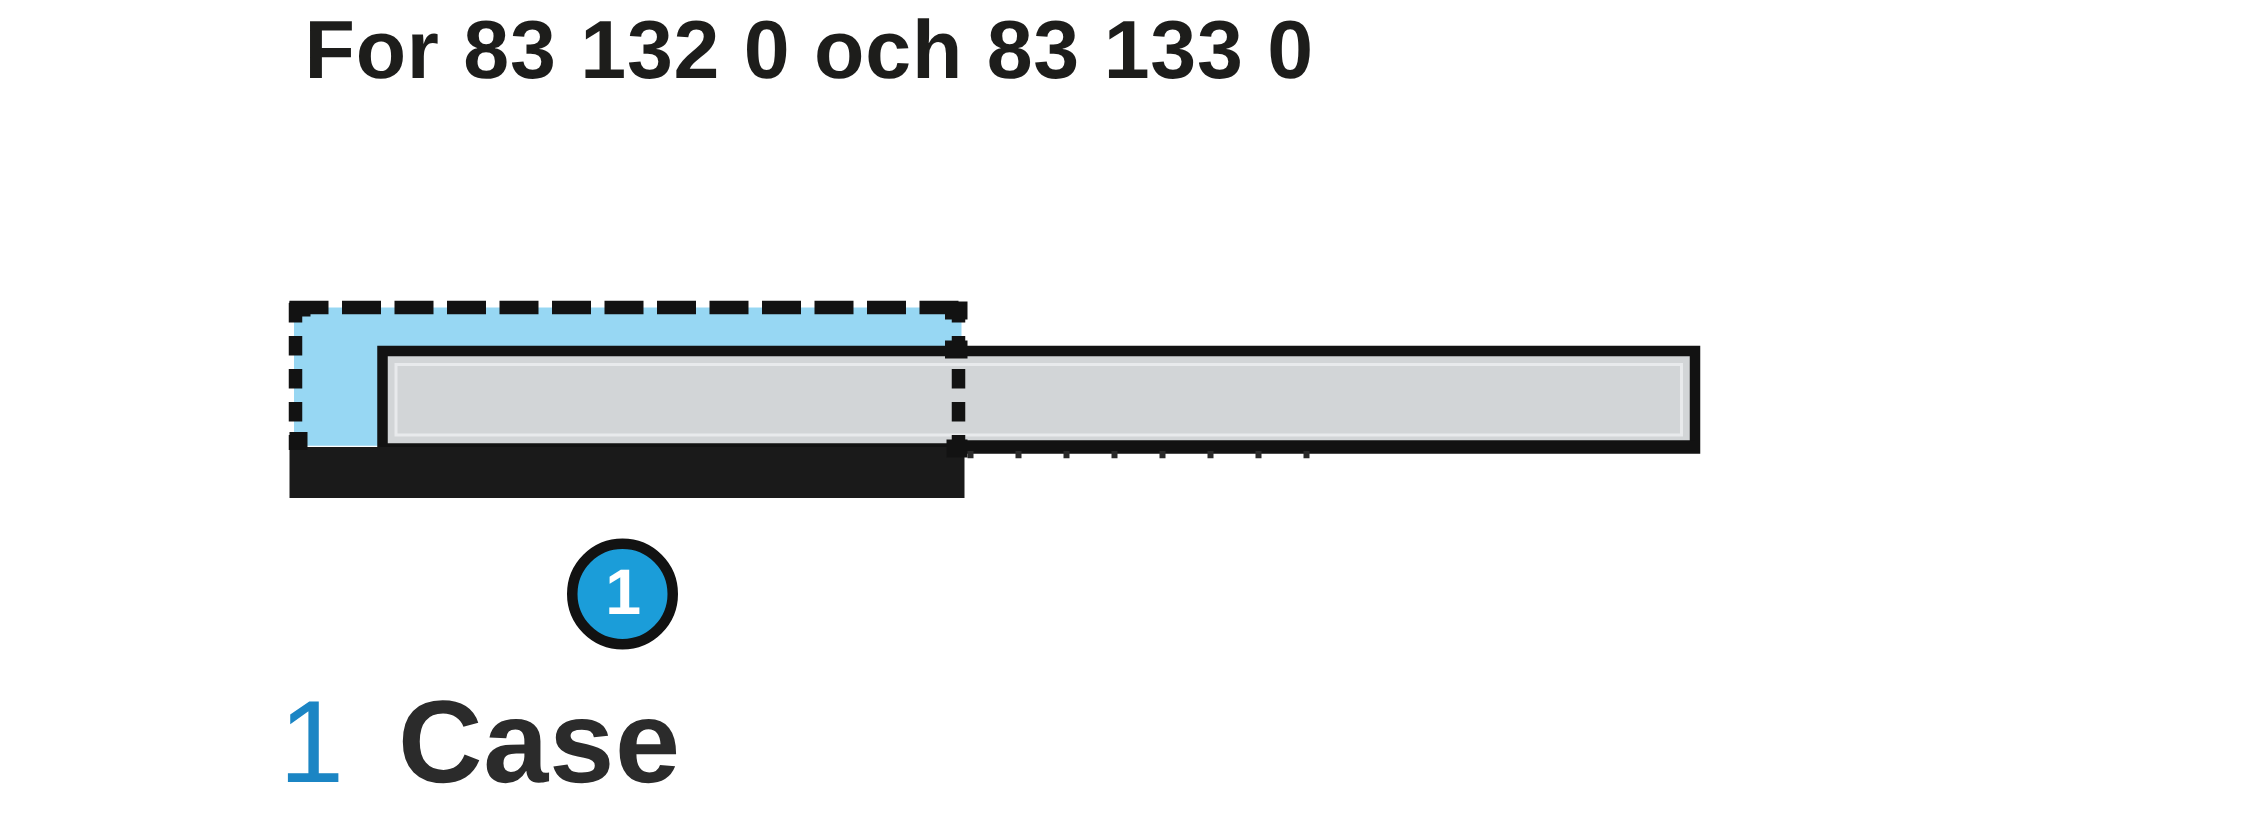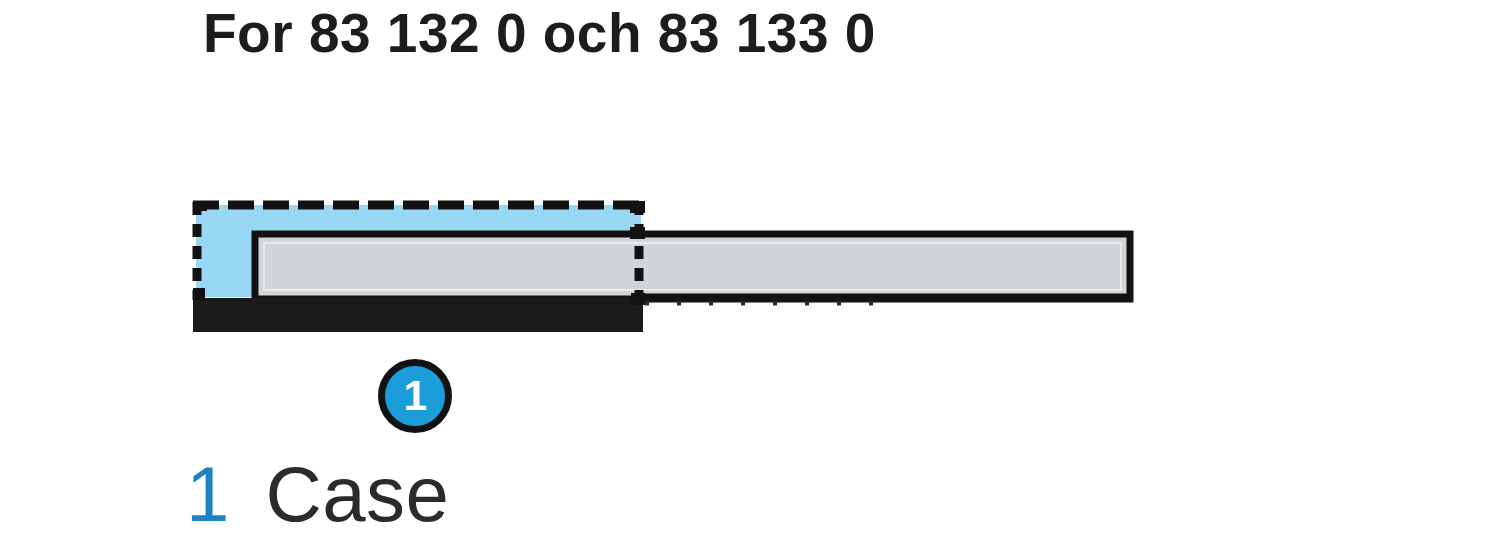--- a/index.html
+++ b/index.html
@@ -84,21 +84,21 @@
   .legend-index {
     font-family: "Liberation Sans", sans-serif;
     font-weight: normal;
     font-size: 78px;
     line-height: 78px;
     color: #1b85c4;
     margin-right: 36px;
   }
   .legend-label {
     font-family: "Liberation Sans", sans-serif;
-    font-weight: normal;
+    font-weight: bold;
     font-size: 78px;
     line-height: 78px;
     color: #2b2b2b;
     letter-spacing: 0.5px;
   }
 </style>
 </head>
 <body>
 
 <div id="page-root">

